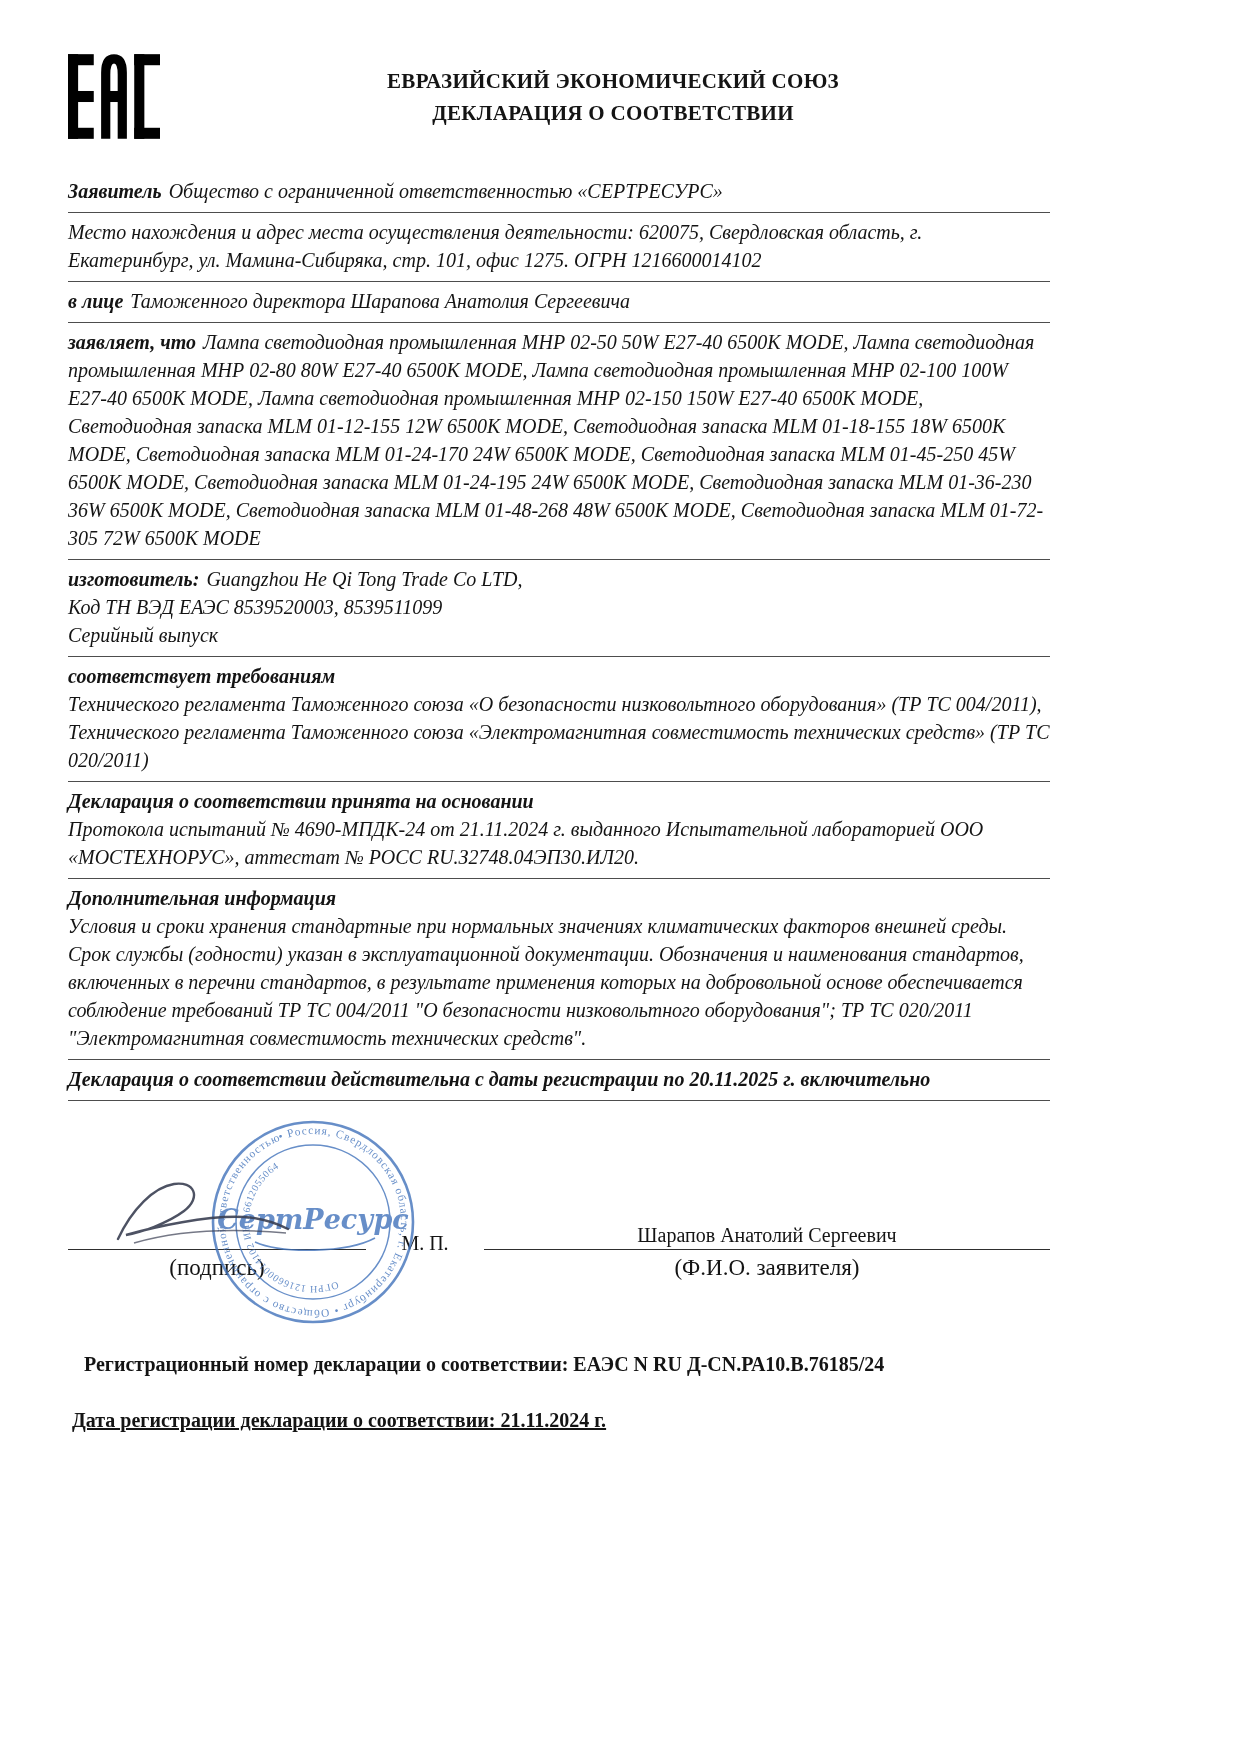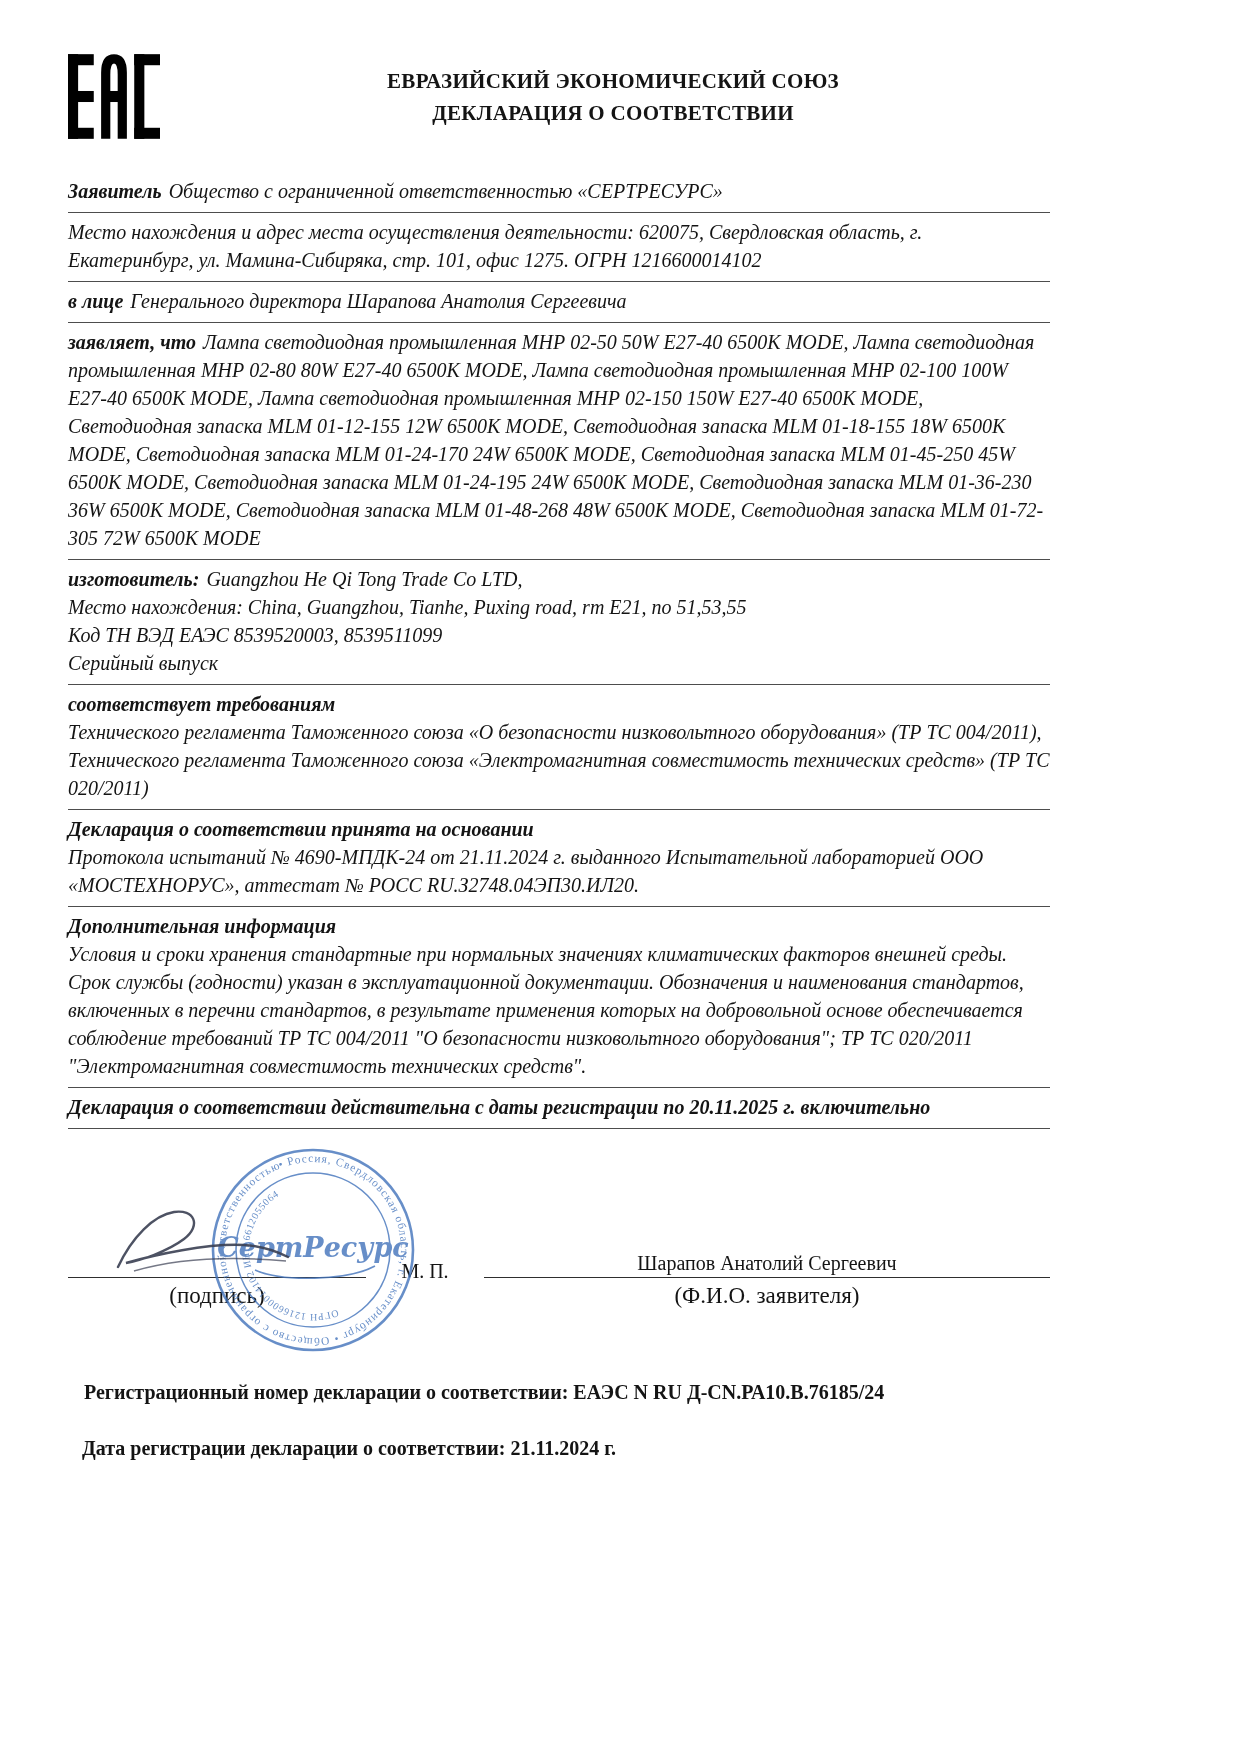--- a/index.html
+++ b/index.html
@@ -24,21 +24,21 @@
   .sig-col-left { width: 298px; }
   .sig-col-mid { width: 118px; text-align: center; }
   .sig-col-right { flex: 1; text-align: center; }
   .sig-top { height: 30px; display: flex; align-items: flex-end; justify-content: center; }
   .sig-line { height: 0; border-bottom: 1px solid #2e2e2e; }
   .sig-line.ghost { border-bottom-color: transparent; }
   .sig-cap { text-align: center; font-size: 23px; padding-top: 2px; min-height: 26px; }
   .stamp { position: absolute; left: 138px; top: -104px; width: 214px; height: 214px; pointer-events: none; }
   .signature-stroke { position: absolute; left: 42px; top: -46px; width: 190px; height: 88px; }
   .reg-number { margin: 66px 0 0 16px; font-weight: bold; }
-  .reg-date { margin: 28px 0 0 14px; font-weight: bold; }
+  .reg-date { margin: 28px 0 0 4px; font-weight: bold; text-decoration: underline; }
 </style>
 </head>
 <body>
 
 <div class="page">
 
   <div class="doc-header">
     <svg class="eac-logo" viewBox="0 0 100 92" width="92" height="85" fill="#000000">
       <rect x="0" y="0" width="11" height="92"></rect>
       <rect x="0" y="0" width="28" height="12"></rect>
@@ -58,30 +58,29 @@
 
   <div class="section">
     <p><b class="lbl">Заявитель</b><span>Общество с ограниченной ответственностью «СЕРТРЕСУРС»</span></p>
   </div>
 
   <div class="section">
     <p>Место нахождения и адрес места осуществления деятельности: 620075, Свердловская область, г. Екатеринбург, ул. Мамина-Сибиряка, стр. 101, офис 1275. ОГРН 1216600014102</p>
   </div>
 
   <div class="section">
-    <p><b class="lbl">в лице</b><span>Генерального директора Шарапова Анатолия Сергеевича</span></p>
+    <p><b class="lbl">в лице</b><span>Таможенного директора Шарапова Анатолия Сергеевича</span></p>
   </div>
 
   <div class="section">
     <p><b class="lbl">заявляет, что</b><span>Лампа светодиодная промышленная МНР 02-50 50W Е27-40 6500K MODE, Лампа светодиодная промышленная МНР 02-80 80W Е27-40 6500K MODE, Лампа светодиодная промышленная МНР 02-100 100W Е27-40 6500K MODE, Лампа светодиодная промышленная МНР 02-150 150W Е27-40 6500K MODE, Светодиодная запаска MLM 01-12-155 12W 6500K  MODE, Светодиодная запаска MLM 01-18-155 18W 6500K  MODE, Светодиодная запаска MLM 01-24-170 24W 6500K  MODE, Светодиодная запаска MLM 01-45-250 45W 6500K  MODE, Светодиодная запаска MLM 01-24-195 24W 6500K  MODE, Светодиодная запаска MLM 01-36-230 36W 6500K  MODE, Светодиодная запаска MLM 01-48-268 48W 6500K  MODE, Светодиодная запаска MLM 01-72-305 72W 6500K  MODE</span></p>
   </div>
 
   <div class="section">
     <p><b class="lbl">изготовитель:</b><span>Guangzhou He Qi Tong Trade Co LTD,</span></p>
-    <p>Место нахождения: China, Guangzhou, Tianhe, Puxing road, rm E21, no 51,53,55</p>
     <p>Код ТН ВЭД ЕАЭС 8539520003, 8539511099</p>
     <p>Серийный выпуск</p>
   </div>
 
   <div class="section">
     <p class="bold">соответствует требованиям</p>
     <p>Технического регламента Таможенного союза «О безопасности низковольтного оборудования» (ТР ТС 004/2011), Технического регламента Таможенного союза «Электромагнитная совместимость технических средств» (ТР ТС 020/2011)</p>
   </div>
 
   <div class="section">

